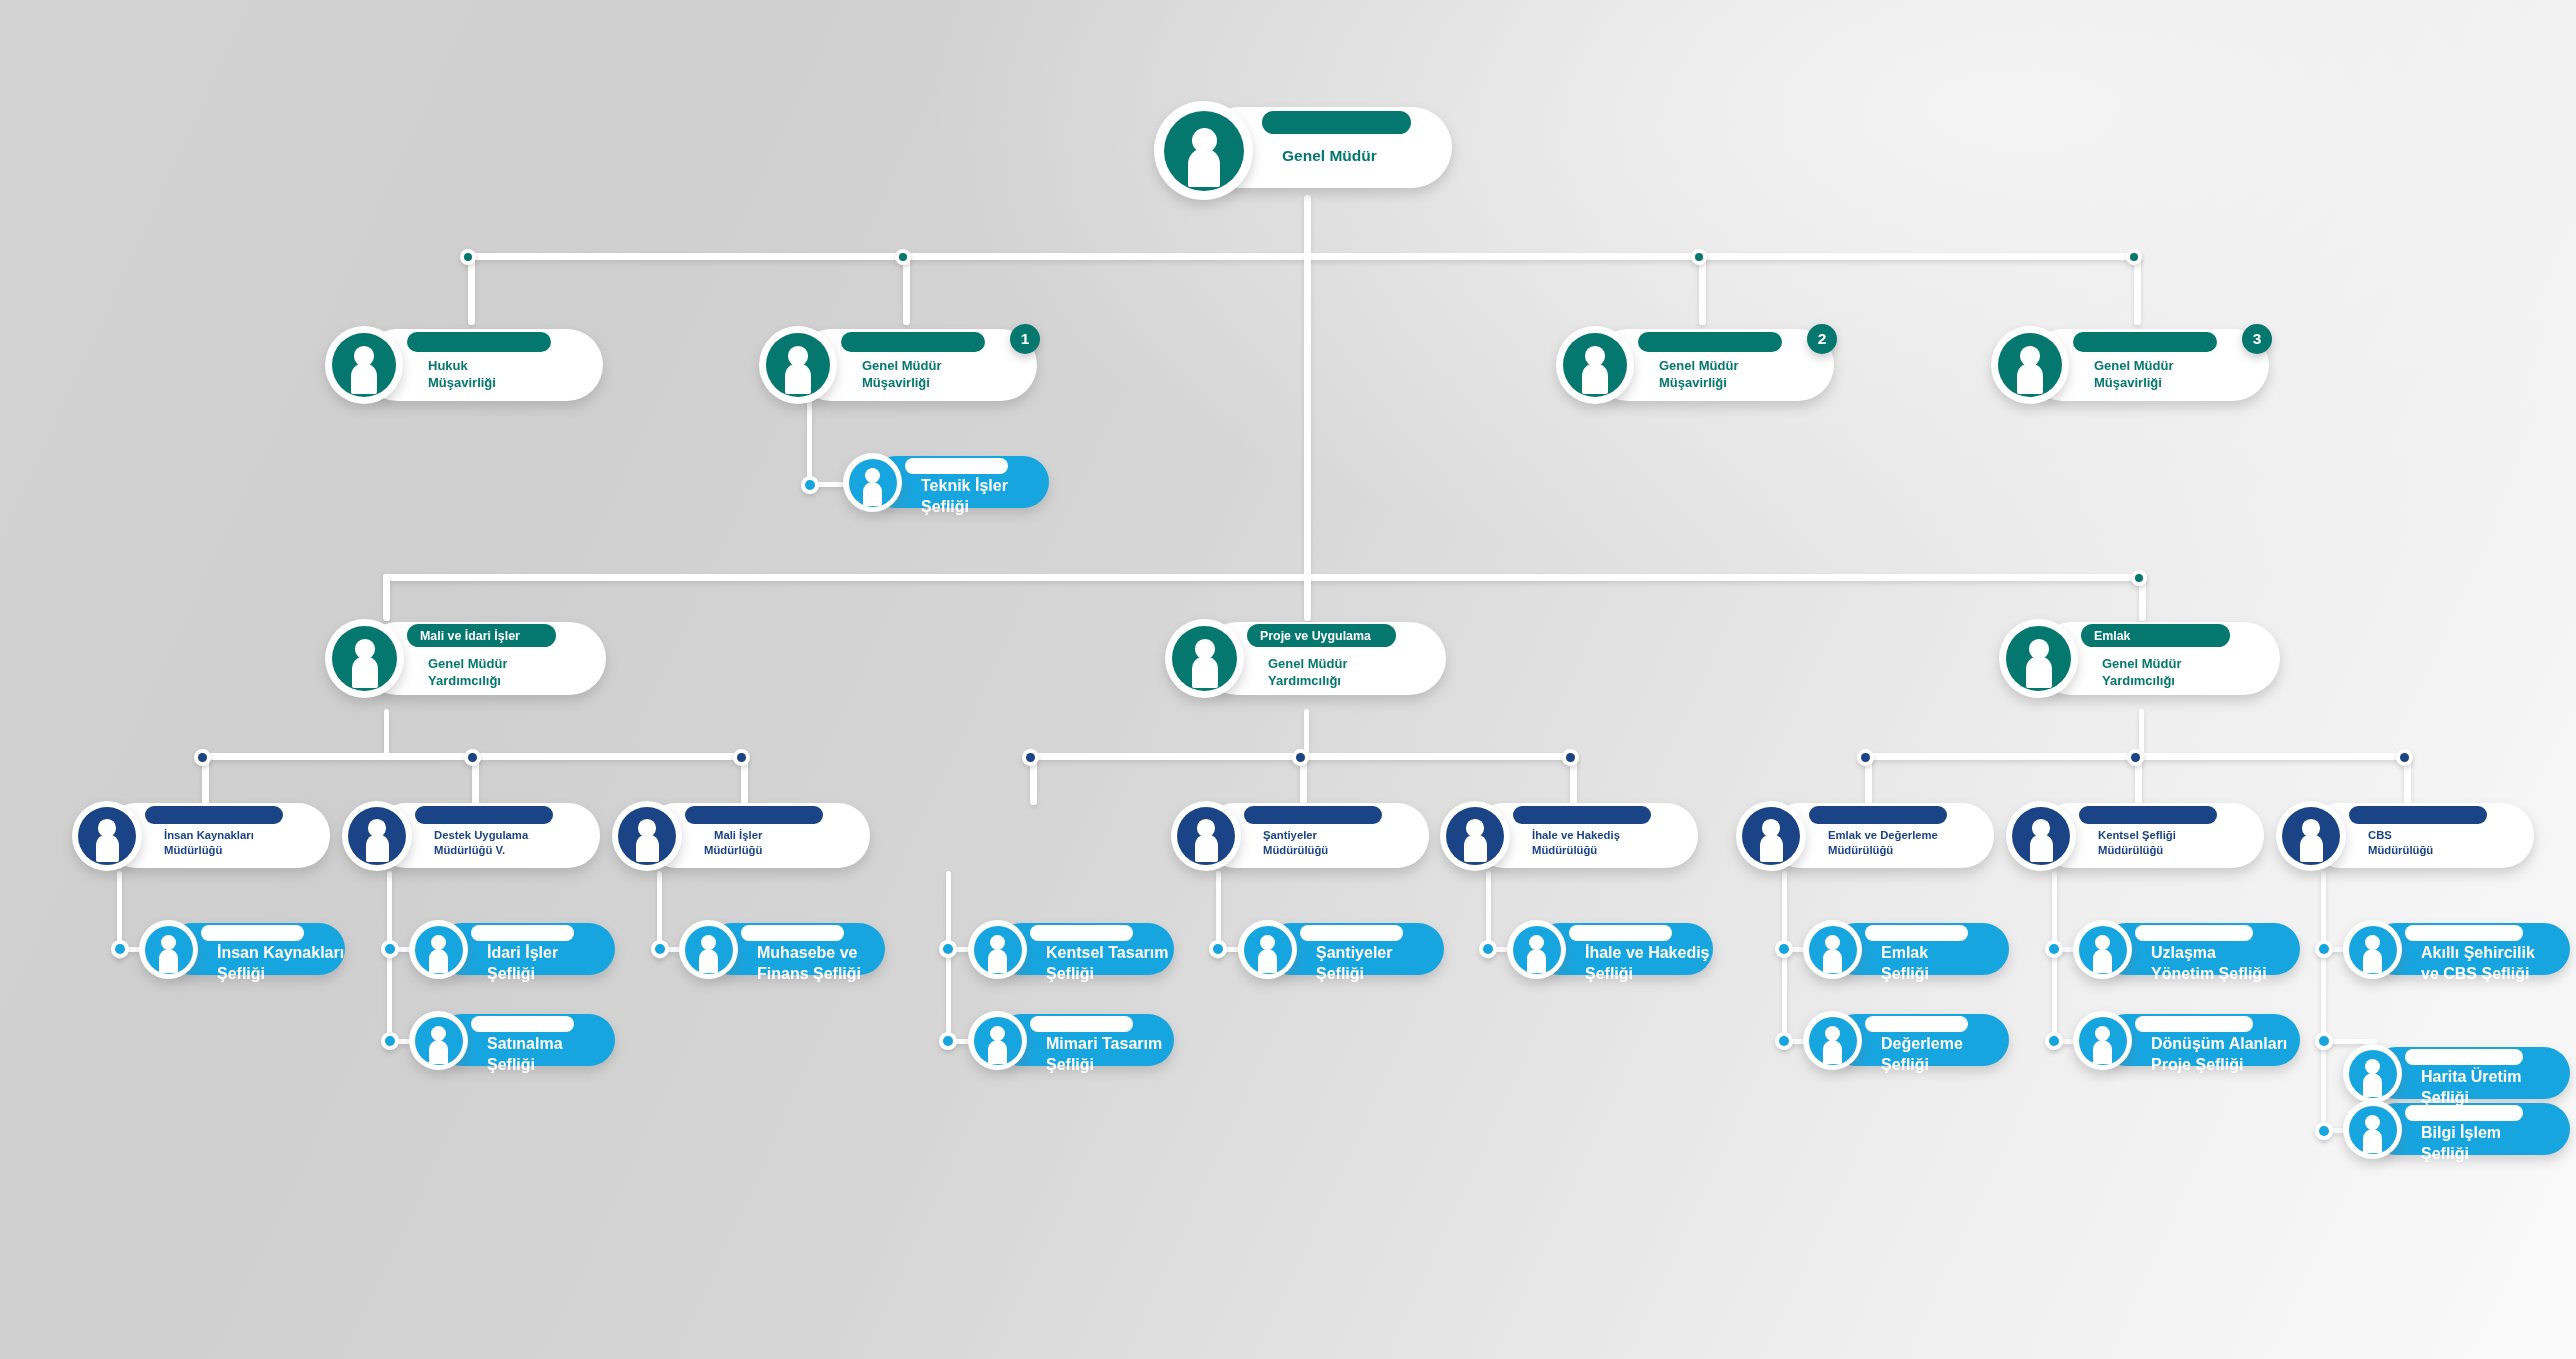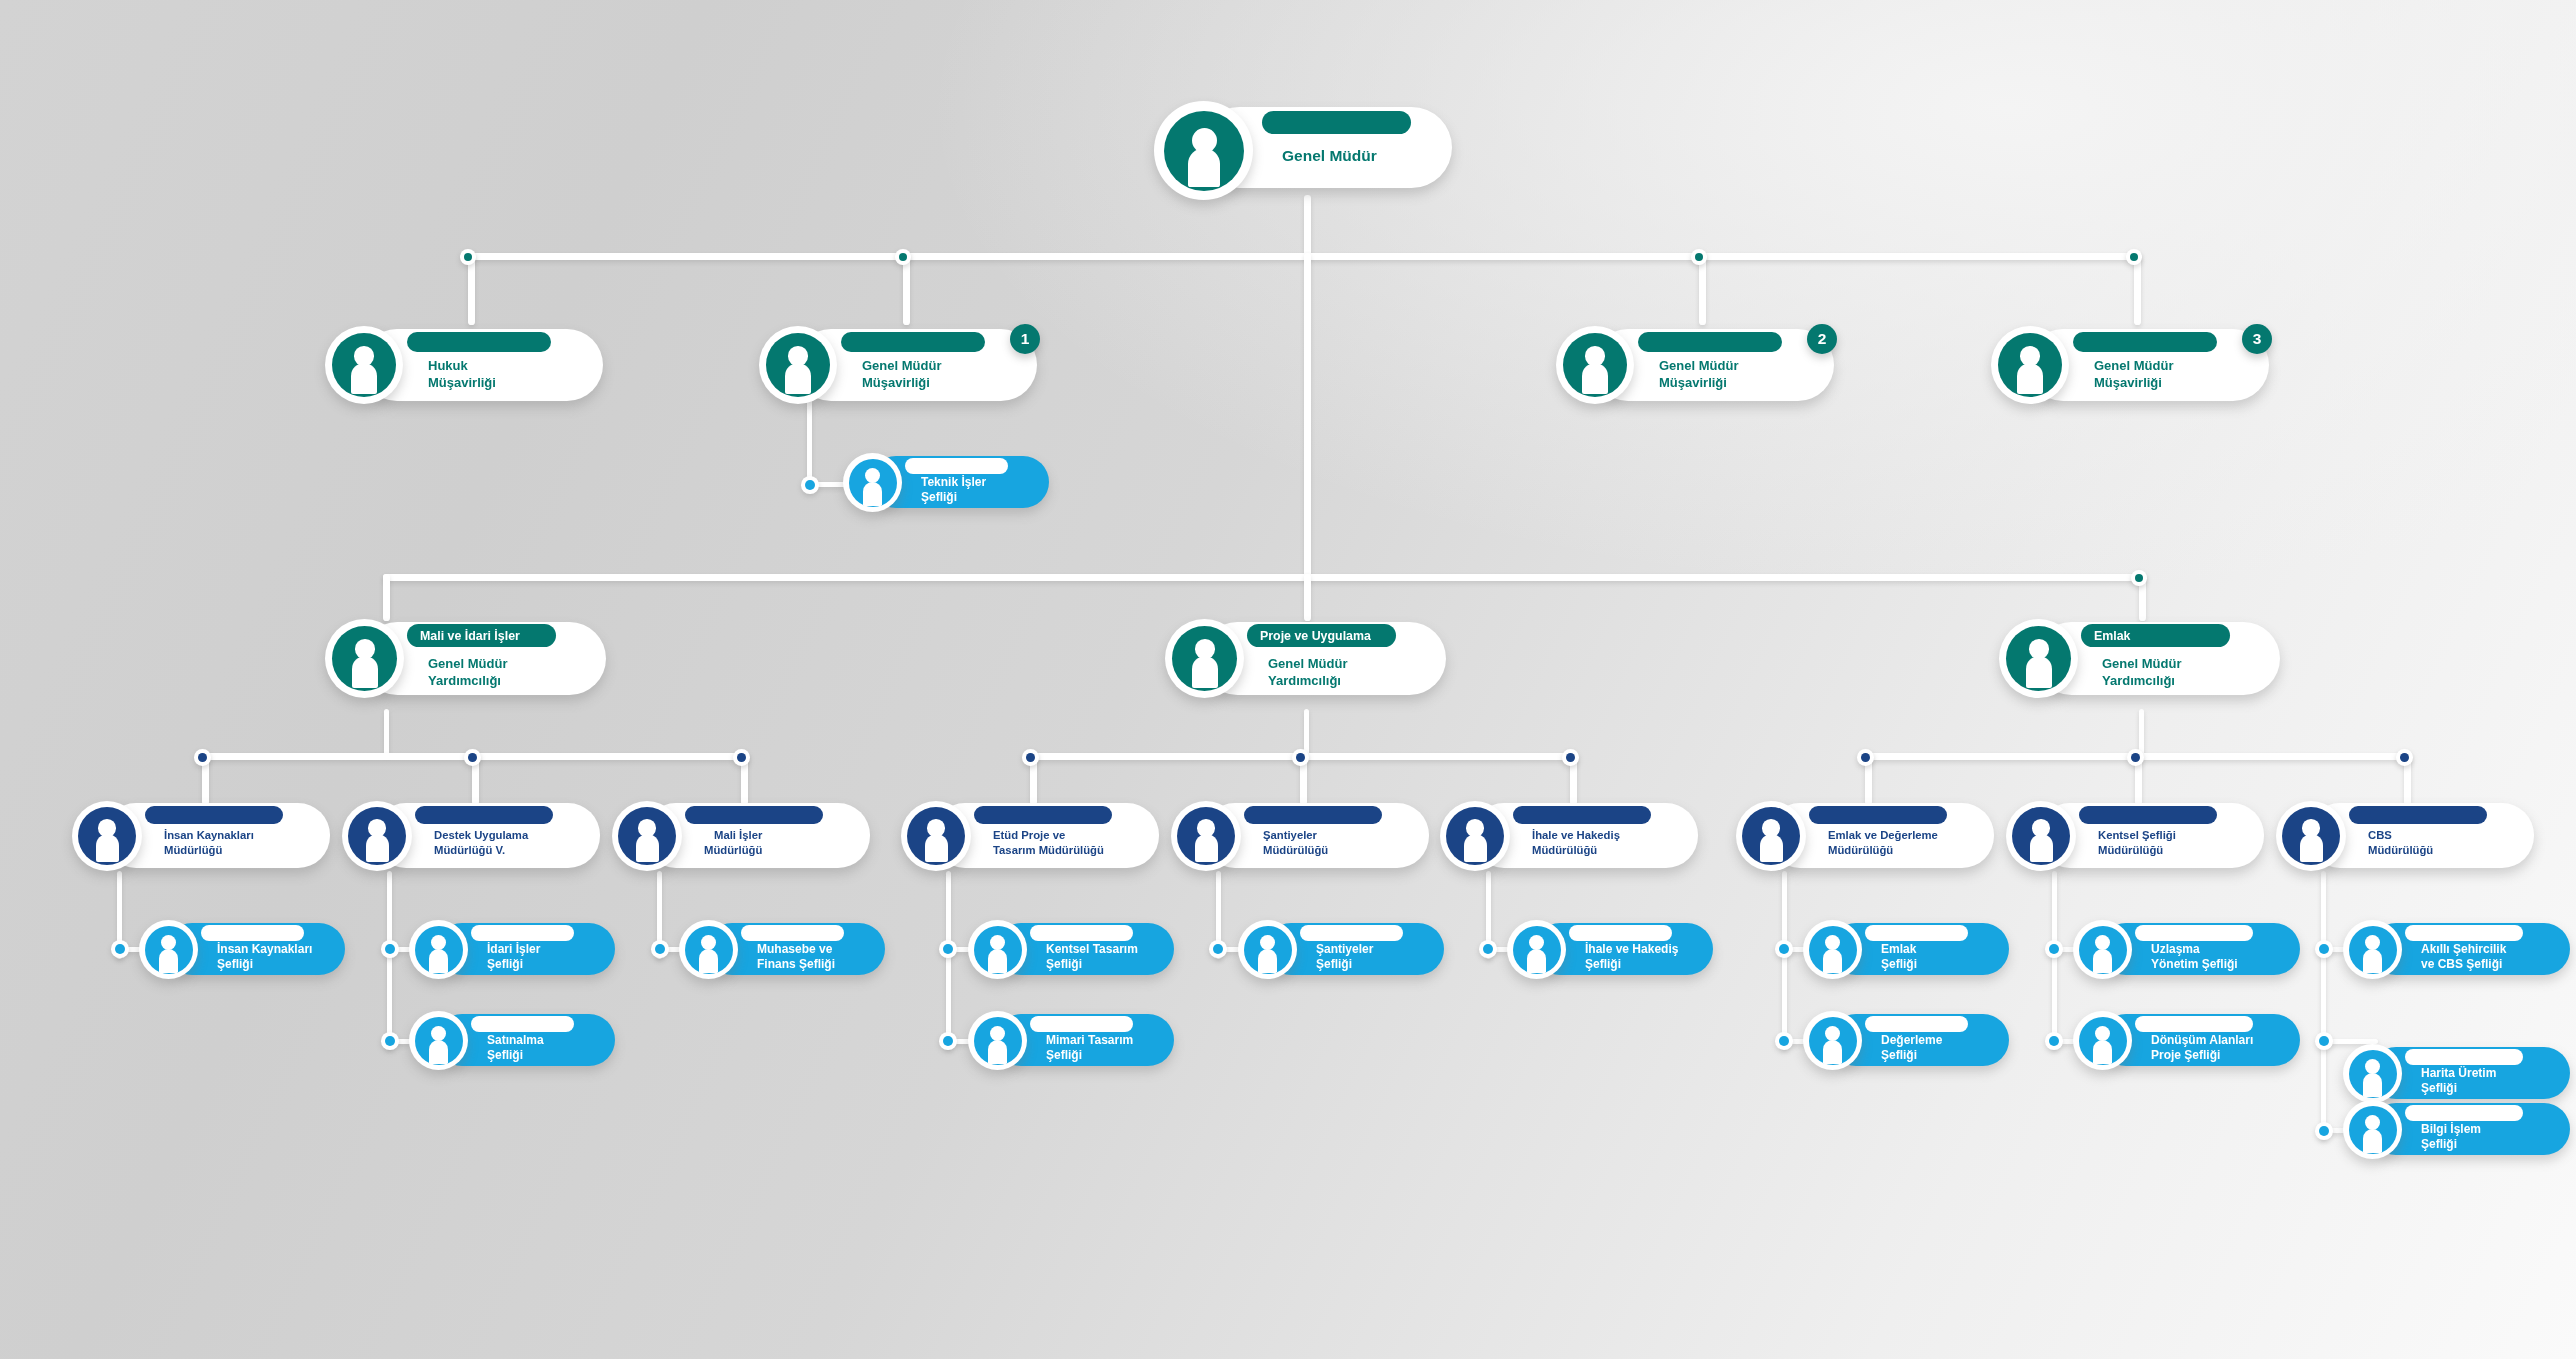--- a/index.html
+++ b/index.html
@@ -97,21 +97,21 @@
   
   .leafc{width:206px;height:57px;}
   .leafc .body{position:absolute;left:27px;top:3.1px;width:179px;height:52px;
                background:#17a5e0;border-radius:27px;
                box-shadow:0 5.7px 10.3px rgba(120,120,120,.30);}
   .leafc .hdr{left:62px;top:5.2px;width:103px;height:15.5px;background:#ffffff;border-radius:17.5px;}
   .leafc .av{width:59px;height:59px;left:0;top:0;}
   .leafc .av u{width:48px;height:48px;background:#17a5e0;}
   .leafc .av u::before{width:15px;height:15px;left:16.5px;top:9.8px;}
   .leafc .av u::after{width:19.6px;height:24px;left:14.4px;top:23px;border-radius:9.8px 9.8px 1.5px 1.5px;}
-  .leafc .lbl{left:78px;top:21.6px;font-size:12px;color:#ffffff;}
+  .leafc .lbl{left:78px;top:21.6px;font-size:16px;color:#ffffff;}
   .leafc.wide{width:227px;}
   .leafc.wide .body{width:200px;}
   .leafc.wide .hdr{width:118px;}
 </style>
 </head>
 <body>
 
 <div id="stage">
 
   <div class="ln v" style="left:1304px;top:195px;height:62px;"></div>
@@ -393,29 +393,20 @@
   <div class="card navy" style="left:612px;top:800px;text-align:right;">
     <div class="pill"></div>
     <div class="hdr"></div>
     <div class="av">
         <u></u>
       </div>
     <div class="lbl">Mali İşler
 Müdürlüğü</div>
   </div>
 
-  <div class="card navy" style="left:901px;top:800px;">
-    <div class="pill"></div>
-    <div class="hdr"></div>
-    <div class="av">
-        <u></u>
-      </div>
-    <div class="lbl">Etüd Proje ve
-Tasarım Müdürülüğü</div>
-  </div>
 
   <div class="card navy" style="left:1171px;top:800px;">
     <div class="pill"></div>
     <div class="hdr"></div>
     <div class="av">
         <u></u>
       </div>
     <div class="lbl">Şantiyeler
 Müdürülüğü</div>
   </div>

